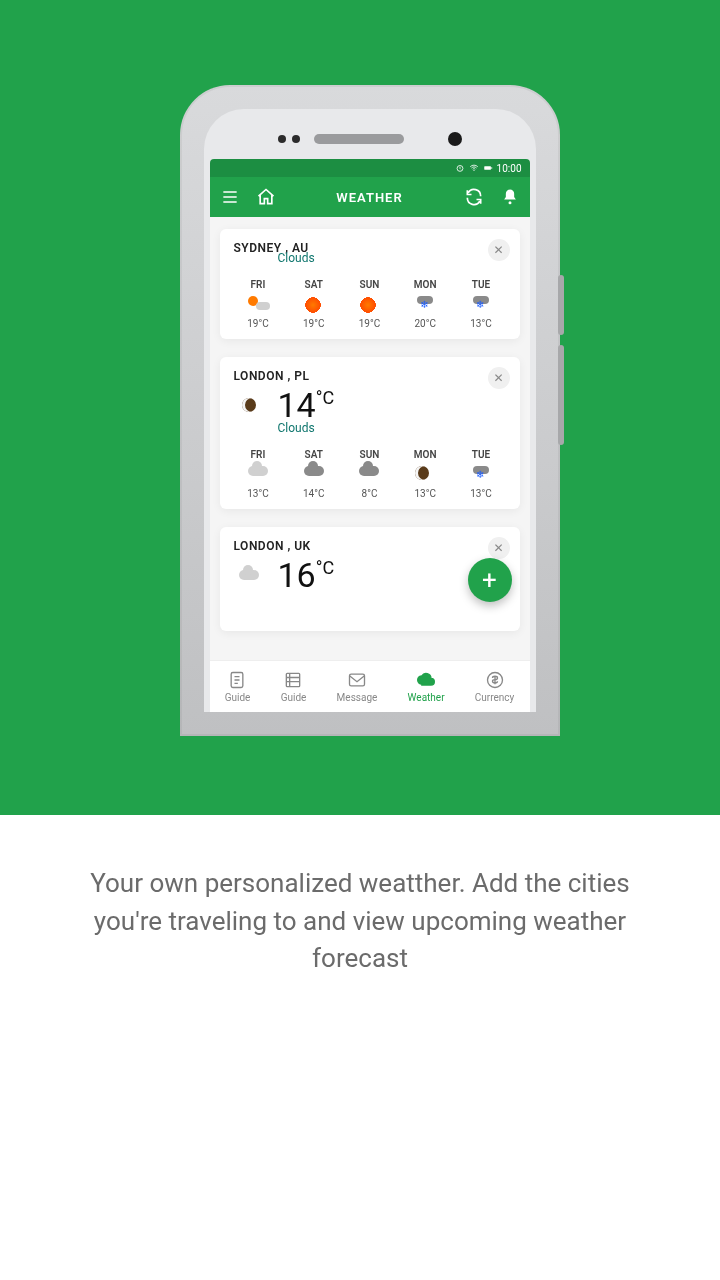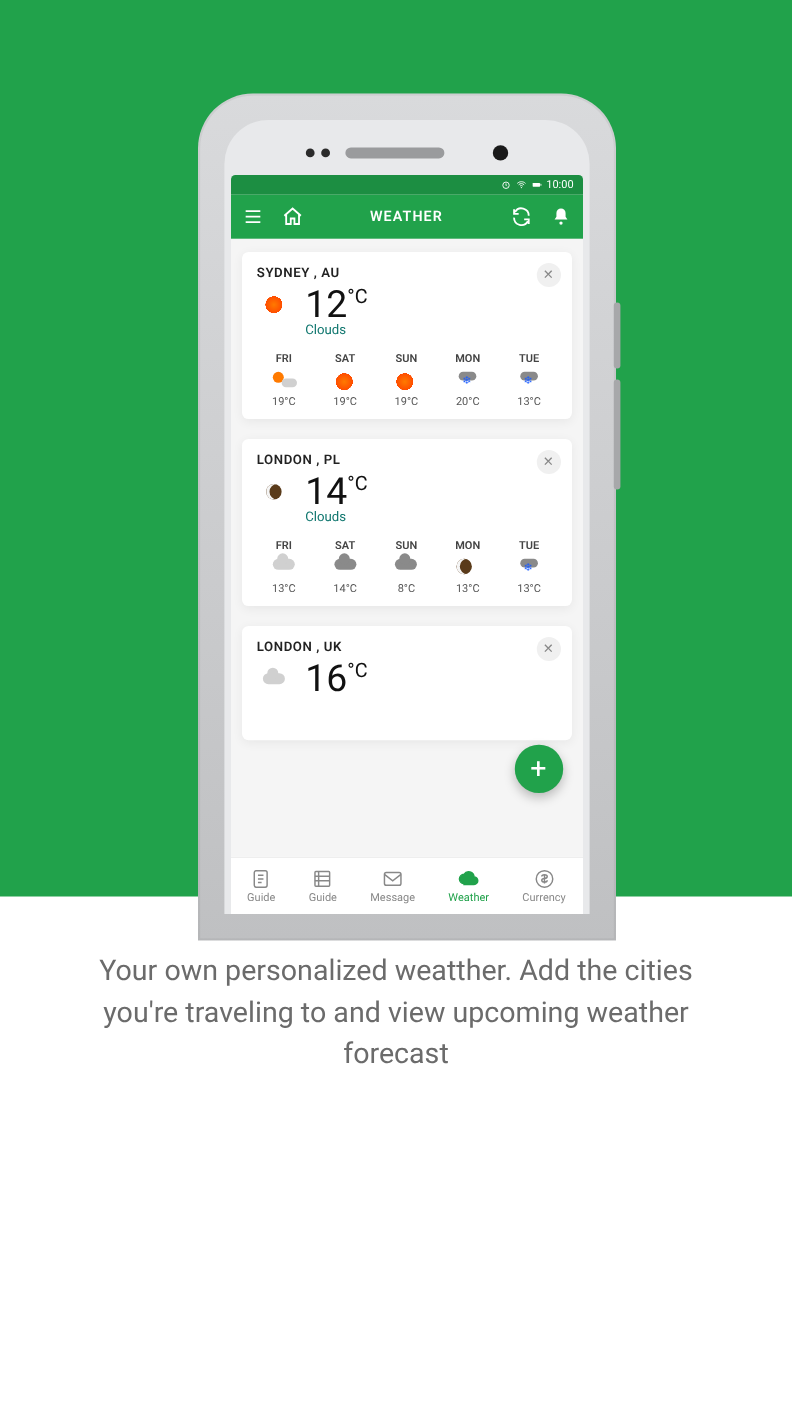--- a/index.html
+++ b/index.html
@@ -15,21 +15,21 @@
     height: 815px;
     position: relative;
     display: flex;
     justify-content: center;
   }
   
   .phone {
     position: absolute;
     top: 85px;
     width: 380px;
-    height: 770px;
+    height: 651px;
     border-radius: 50px 50px 0 0;
     background: linear-gradient(#d9dadc, #bfc0c2);
     padding: 24px;
     box-shadow: 0 0 0 2px rgba(0,0,0,.05) inset;
     margin-left: 19px;
   }
   .phone-inner {
     background: #e8e9eb;
     border-radius: 40px 40px 0 0;
     height: 100%;
@@ -232,26 +232,20 @@
                 <circle cx="12" cy="19" r="1.8"></circle>
               </svg>
           </span>
         </div>
 
         <div class="content" id="cards-host">
 
           <div class="card">
               <div class="close">✕</div>
               <div class="city">SYDNEY , AU</div>
-              <div class="now">
-                <div class="now-icon">
-                  <div class="sun"></div>
-                </div>
-                <div class="temp"><span>12</span><span class="deg">°C</span></div>
-              </div>
               <div class="cond">Clouds</div>
               <div class="days">
                 <div class="day">
                   <div class="dlab">FRI</div>
                   <div class="dico">
                     <div class="suncloud">
                       <div class="s"></div>
                       <div class="c"></div>
                     </div>
                   </div>

